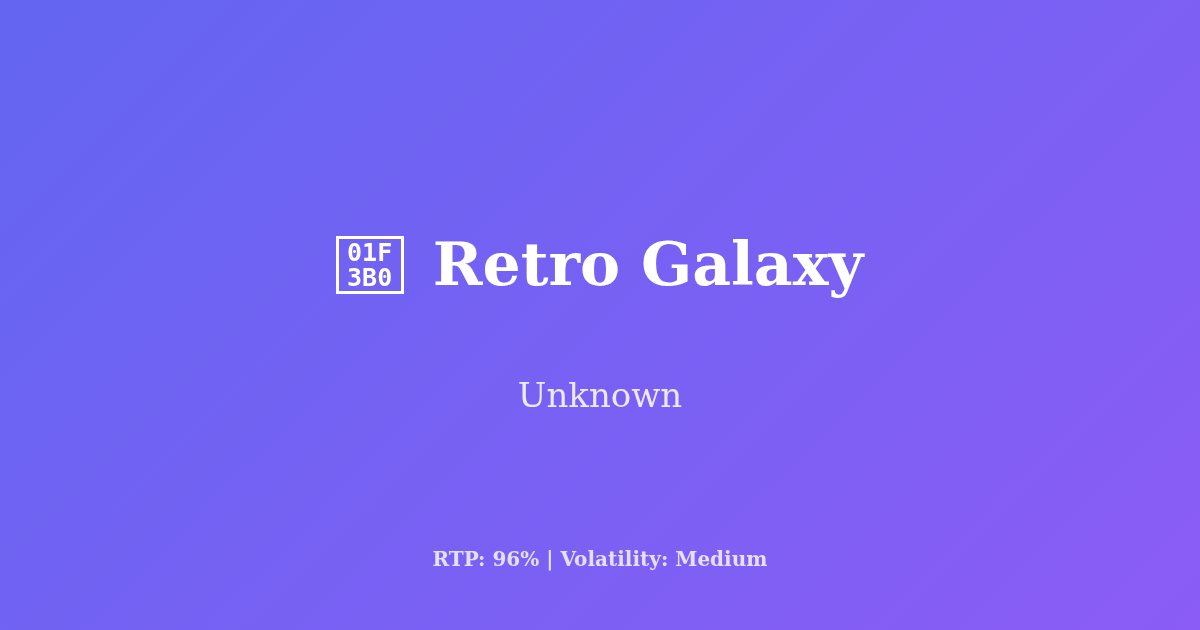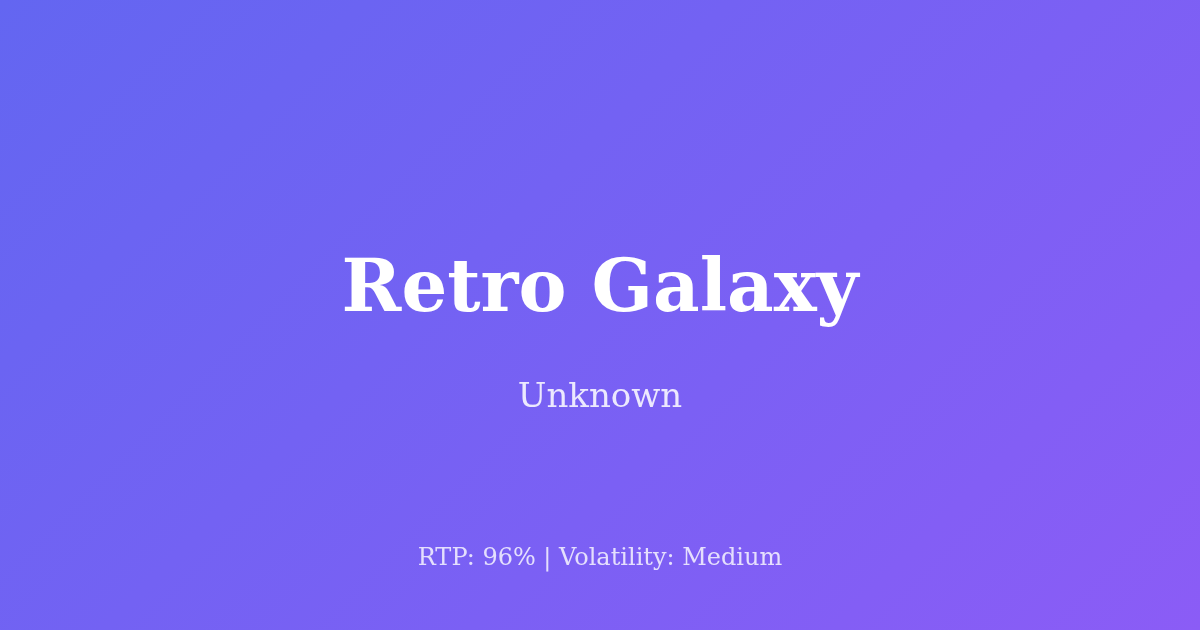--- a/index.html
+++ b/index.html
@@ -64,25 +64,25 @@
 
   .tofu-glyph .tofu-line {
     font-size: 25px;
     font-weight: 700;
     line-height: 25px;
     display: block;
   }
 
   .og-title {
     font-family: "DejaVu Serif", "Liberation Serif", serif;
-    font-size: 72px;
+    font-size: 60px;
     font-weight: 700;
     color: #ffffff;
     line-height: 1.06;
-    margin: 16px;
+    margin: 1px;
     white-space: nowrap;
     letter-spacing: 0px;
   }
 
   
   .og-subtitle {
     position: absolute;
     left: 0;
     right: 0;
     top: 363px;
@@ -96,34 +96,38 @@
   }
 
   
   .og-footer {
     position: absolute;
     left: 0;
     right: 0;
     bottom: 58px;
     text-align: center;
     font-family: "DejaVu Serif", "Liberation Serif", serif;
-    font-size: 24px;
-    font-weight: 400;
+    font-size: 20px;
+    font-weight: 700;
     color: rgba(255, 255, 255, 0.80);
     line-height: 1.25;
     margin: 0;
   }
 </style>
 </head>
 <body>
 
 <div class="og-card">
 
   <div class="title-row">
 
+    <span class="tofu-glyph">
+      <span class="tofu-line">01F</span>
+      <span class="tofu-line">3B0</span>
+    </span>
 
     <h1 class="og-title">Retro Galaxy</h1>
 
   </div>
 
   <p class="og-subtitle">Unknown</p>
 
   <p class="og-footer">RTP: 96% | Volatility: Medium</p>
 
 </div>

